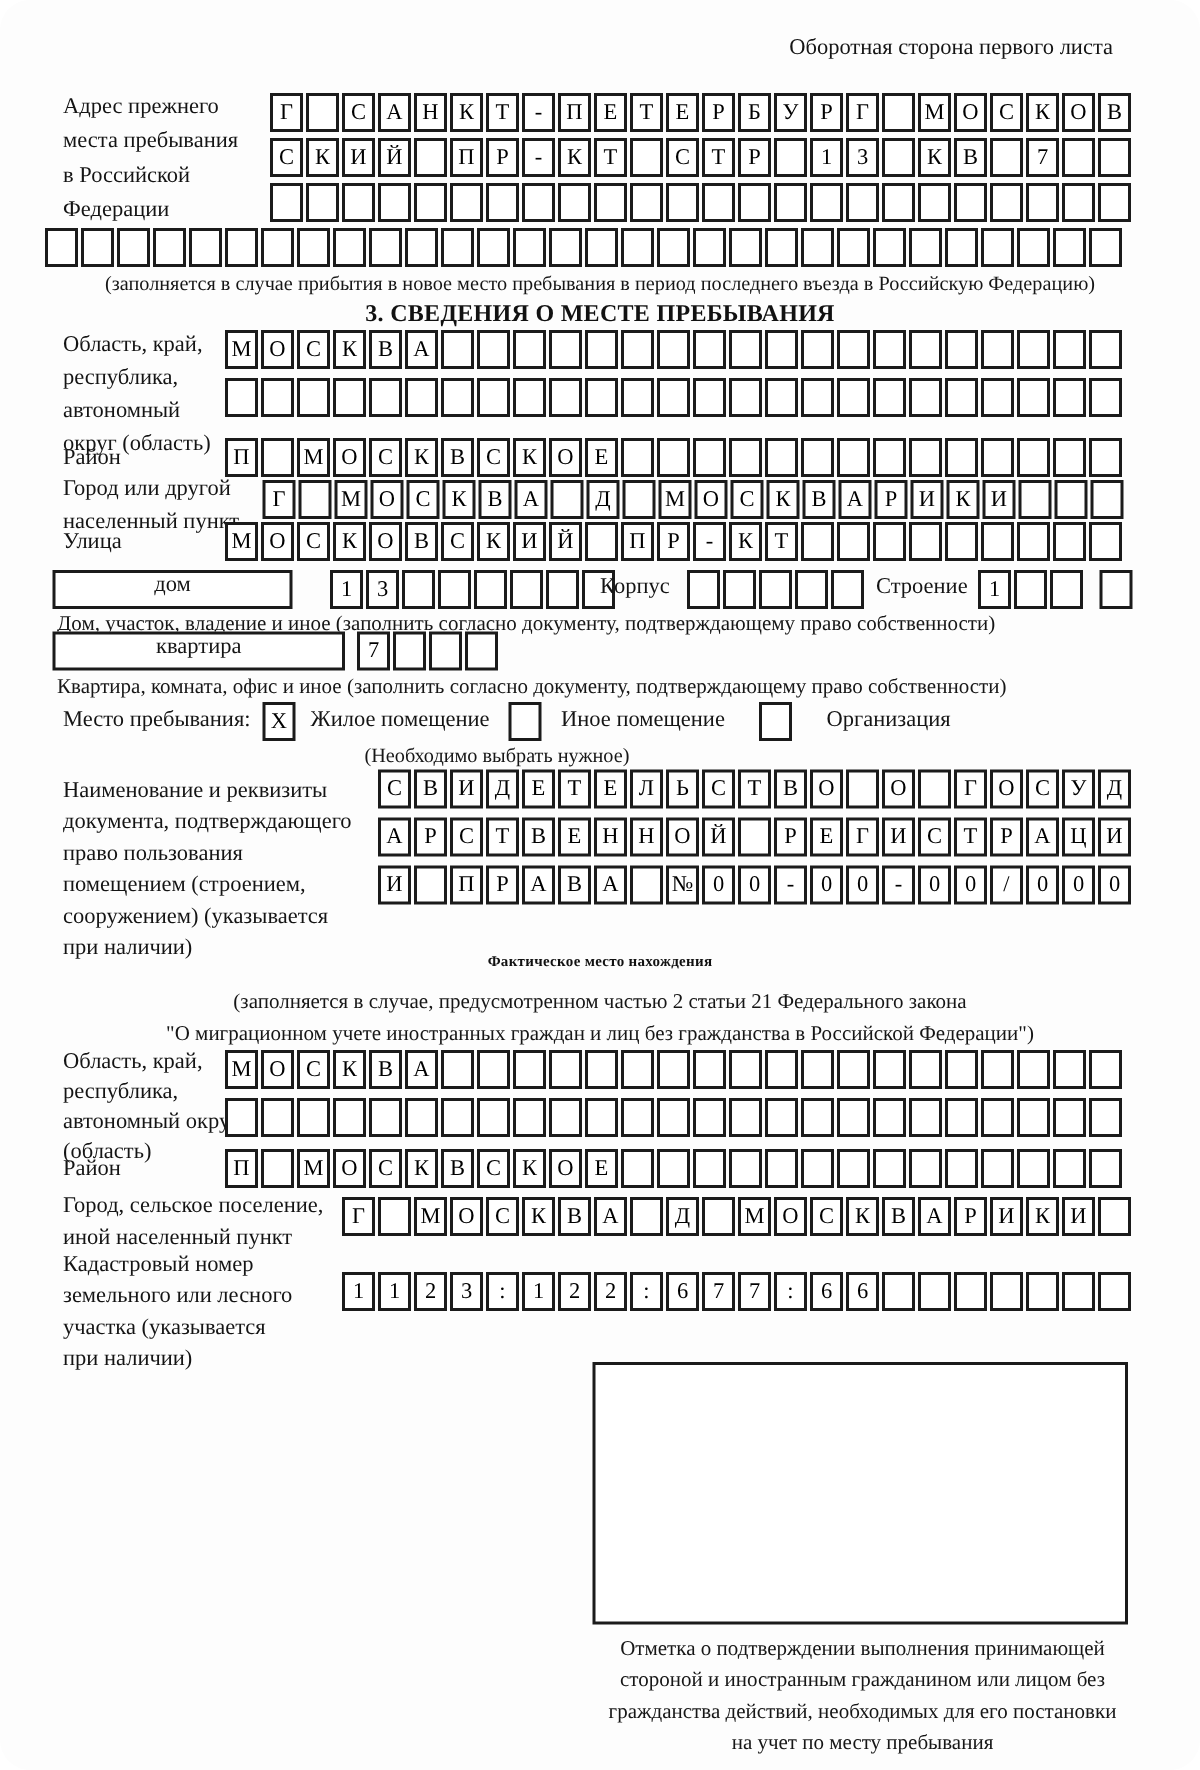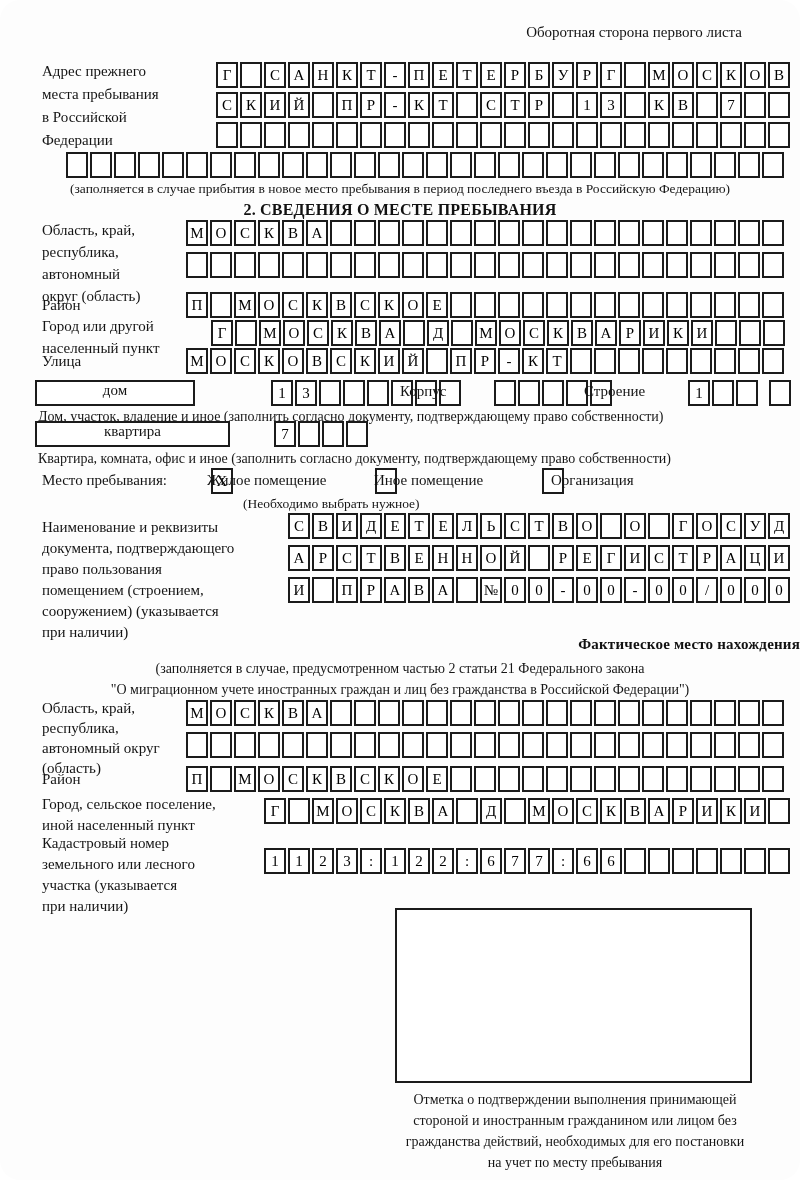--- a/index.html
+++ b/index.html
@@ -15,21 +15,21 @@
   .abs{position:absolute;}
   .lbl{font-size:15px;color:#141414;}
   .lh23 div{line-height:23px;}
   .lh22 div{line-height:22px;}
   .lh21 div{line-height:21px;font-family:Liberation Serif, serif;}
   .lh20 div{line-height:20px;}
   .note{font-size:13.5px;color:#161616;}
   .note14{font-size:14px;color:#161616;}
   .center{left:0;right:0;text-align:center;}
   .bold{font-weight:bold;}
-  .cellrow{white-space:nowrap;margin-left:36px;}
+  .cellrow{white-space:nowrap;}
   .cell{
     display:inline-block;box-sizing:border-box;
     width:22px;height:26px;margin-right:2px;
     border:2px solid #1b1b1b;background:#fff;
     text-align:center;font-size:15px;line-height:22px;
     font-family:"Liberation Serif",serif;color:#000;
     vertical-align:top;
   }
   .bigbox{
     box-sizing:border-box;height:26px;border:2px solid #1b1b1b;background:#fff;
@@ -55,21 +55,21 @@
       <div>Федерации</div>
     </div>
 
   <div class="abs cellrow" style="left:180px;top:62px;"><span class="cell">Г</span><span class="cell"></span><span class="cell">С</span><span class="cell">А</span><span class="cell">Н</span><span class="cell">К</span><span class="cell">Т</span><span class="cell">-</span><span class="cell">П</span><span class="cell">Е</span><span class="cell">Т</span><span class="cell">Е</span><span class="cell">Р</span><span class="cell">Б</span><span class="cell">У</span><span class="cell">Р</span><span class="cell">Г</span><span class="cell"></span><span class="cell">М</span><span class="cell">О</span><span class="cell">С</span><span class="cell">К</span><span class="cell">О</span><span class="cell">В</span></div>
   <div class="abs cellrow" style="left:180px;top:92px;"><span class="cell">С</span><span class="cell">К</span><span class="cell">И</span><span class="cell">Й</span><span class="cell"></span><span class="cell">П</span><span class="cell">Р</span><span class="cell">-</span><span class="cell">К</span><span class="cell">Т</span><span class="cell"></span><span class="cell">С</span><span class="cell">Т</span><span class="cell">Р</span><span class="cell"></span><span class="cell">1</span><span class="cell">3</span><span class="cell"></span><span class="cell">К</span><span class="cell">В</span><span class="cell"></span><span class="cell">7</span><span class="cell"></span><span class="cell"></span></div>
   <div class="abs cellrow" style="left:180px;top:122px;"><span class="cell"></span><span class="cell"></span><span class="cell"></span><span class="cell"></span><span class="cell"></span><span class="cell"></span><span class="cell"></span><span class="cell"></span><span class="cell"></span><span class="cell"></span><span class="cell"></span><span class="cell"></span><span class="cell"></span><span class="cell"></span><span class="cell"></span><span class="cell"></span><span class="cell"></span><span class="cell"></span><span class="cell"></span><span class="cell"></span><span class="cell"></span><span class="cell"></span><span class="cell"></span><span class="cell"></span></div>
   <div class="abs cellrow" style="left:30px;top:152px;"><span class="cell"></span><span class="cell"></span><span class="cell"></span><span class="cell"></span><span class="cell"></span><span class="cell"></span><span class="cell"></span><span class="cell"></span><span class="cell"></span><span class="cell"></span><span class="cell"></span><span class="cell"></span><span class="cell"></span><span class="cell"></span><span class="cell"></span><span class="cell"></span><span class="cell"></span><span class="cell"></span><span class="cell"></span><span class="cell"></span><span class="cell"></span><span class="cell"></span><span class="cell"></span><span class="cell"></span><span class="cell"></span><span class="cell"></span><span class="cell"></span><span class="cell"></span><span class="cell"></span><span class="cell"></span></div>
 
   <div class="abs note center" style="top:181px;">(заполняется в случае прибытия в новое место пребывания в период последнего въезда в Российскую Федерацию)</div>
 
-  <div class="abs hdr bold center" style="top:201px;">2. СВЕДЕНИЯ О МЕСТЕ ПРЕБЫВАНИЯ</div>
+  <div class="abs hdr bold center" style="top:201px;">3. СВЕДЕНИЯ О МЕСТЕ ПРЕБЫВАНИЯ</div>
 
   <div class="abs lbl lh22" style="left:42px;top:219px;width:110px;">
       <div>Область, край,</div>
       <div>республика,</div>
       <div>автономный</div>
       <div>округ (область)</div>
     </div>
   <div class="abs cellrow" style="left:150px;top:220px;"><span class="cell">М</span><span class="cell">О</span><span class="cell">С</span><span class="cell">К</span><span class="cell">В</span><span class="cell">А</span><span class="cell"></span><span class="cell"></span><span class="cell"></span><span class="cell"></span><span class="cell"></span><span class="cell"></span><span class="cell"></span><span class="cell"></span><span class="cell"></span><span class="cell"></span><span class="cell"></span><span class="cell"></span><span class="cell"></span><span class="cell"></span><span class="cell"></span><span class="cell"></span><span class="cell"></span><span class="cell"></span><span class="cell"></span></div>
   <div class="abs cellrow" style="left:150px;top:252px;"><span class="cell"></span><span class="cell"></span><span class="cell"></span><span class="cell"></span><span class="cell"></span><span class="cell"></span><span class="cell"></span><span class="cell"></span><span class="cell"></span><span class="cell"></span><span class="cell"></span><span class="cell"></span><span class="cell"></span><span class="cell"></span><span class="cell"></span><span class="cell"></span><span class="cell"></span><span class="cell"></span><span class="cell"></span><span class="cell"></span><span class="cell"></span><span class="cell"></span><span class="cell"></span><span class="cell"></span><span class="cell"></span></div>
 
@@ -81,21 +81,21 @@
       <div>населенный пункт</div>
     </div>
   <div class="abs cellrow" style="left:175px;top:320px;"><span class="cell">Г</span><span class="cell"></span><span class="cell">М</span><span class="cell">О</span><span class="cell">С</span><span class="cell">К</span><span class="cell">В</span><span class="cell">А</span><span class="cell"></span><span class="cell">Д</span><span class="cell"></span><span class="cell">М</span><span class="cell">О</span><span class="cell">С</span><span class="cell">К</span><span class="cell">В</span><span class="cell">А</span><span class="cell">Р</span><span class="cell">И</span><span class="cell">К</span><span class="cell">И</span><span class="cell"></span><span class="cell"></span><span class="cell"></span></div>
 
   <div class="abs lbl" style="left:42px;top:353px;">Улица</div>
   <div class="abs cellrow" style="left:150px;top:348px;"><span class="cell">М</span><span class="cell">О</span><span class="cell">С</span><span class="cell">К</span><span class="cell">О</span><span class="cell">В</span><span class="cell">С</span><span class="cell">К</span><span class="cell">И</span><span class="cell">Й</span><span class="cell"></span><span class="cell">П</span><span class="cell">Р</span><span class="cell">-</span><span class="cell">К</span><span class="cell">Т</span><span class="cell"></span><span class="cell"></span><span class="cell"></span><span class="cell"></span><span class="cell"></span><span class="cell"></span><span class="cell"></span><span class="cell"></span><span class="cell"></span></div>
 
   <div class="abs bigbox" style="left:35px;top:380px;width:160px;">
     <span>дом</span>
   </div>
-  <div class="abs cellrow" style="left:203px;top:380px;padding-left:32px;"><span class="cell">1</span><span class="cell">3</span><span class="cell"></span><span class="cell"></span><span class="cell"></span><span class="cell"></span><span class="cell"></span><span class="cell"></span></div>
+  <div class="abs cellrow" style="left:188px;top:380px;padding-left:32px;"><span class="cell">1</span><span class="cell">3</span><span class="cell"></span><span class="cell"></span><span class="cell"></span><span class="cell"></span><span class="cell"></span><span class="cell"></span></div>
   <div class="abs lbl" style="left:400px;top:383px;">Корпус</div>
   <div class="abs cellrow" style="left:458px;top:380px;"><span class="cell"></span><span class="cell"></span><span class="cell"></span><span class="cell"></span><span class="cell"></span></div>
   <div class="abs lbl" style="left:584px;top:383px;">Строение</div>
   <div class="abs cellrow" style="left:652px;top:380px;"><span class="cell">1</span><span class="cell"></span><span class="cell"></span></div>
   <div class="abs cellrow" style="left:733px;top:380px;"><span class="cell"></span></div>
 
   <div class="abs note14" style="left:38px;top:409px;">Дом, участок, владение и иное (заполнить согласно документу, подтверждающему право собственности)</div>
 
   <div class="abs bigbox" style="left:35px;top:421px;width:195px;">
     <span>квартира</span>
@@ -118,21 +118,21 @@
       <div>документа, подтверждающего</div>
       <div>право пользования</div>
       <div>помещением (строением,</div>
       <div>сооружением) (указывается</div>
       <div>при наличии)</div>
     </div>
   <div class="abs cellrow" style="left:252px;top:513px;"><span class="cell">С</span><span class="cell">В</span><span class="cell">И</span><span class="cell">Д</span><span class="cell">Е</span><span class="cell">Т</span><span class="cell">Е</span><span class="cell">Л</span><span class="cell">Ь</span><span class="cell">С</span><span class="cell">Т</span><span class="cell">В</span><span class="cell">О</span><span class="cell"></span><span class="cell">О</span><span class="cell"></span><span class="cell">Г</span><span class="cell">О</span><span class="cell">С</span><span class="cell">У</span><span class="cell">Д</span></div>
   <div class="abs cellrow" style="left:252px;top:545px;"><span class="cell">А</span><span class="cell">Р</span><span class="cell">С</span><span class="cell">Т</span><span class="cell">В</span><span class="cell">Е</span><span class="cell">Н</span><span class="cell">Н</span><span class="cell">О</span><span class="cell">Й</span><span class="cell"></span><span class="cell">Р</span><span class="cell">Е</span><span class="cell">Г</span><span class="cell">И</span><span class="cell">С</span><span class="cell">Т</span><span class="cell">Р</span><span class="cell">А</span><span class="cell">Ц</span><span class="cell">И</span></div>
   <div class="abs cellrow" style="left:252px;top:577px;"><span class="cell">И</span><span class="cell"></span><span class="cell">П</span><span class="cell">Р</span><span class="cell">А</span><span class="cell">В</span><span class="cell">А</span><span class="cell"></span><span class="cell">№</span><span class="cell">0</span><span class="cell">0</span><span class="cell">-</span><span class="cell">0</span><span class="cell">0</span><span class="cell">-</span><span class="cell">0</span><span class="cell">0</span><span class="cell">/</span><span class="cell">0</span><span class="cell">0</span><span class="cell">0</span></div>
 
-  <div class="abs hdr bold center" style="top:636px;font-size:15px;text-align:right;">Фактическое место нахождения</div>
+  <div class="abs hdr bold center" style="top:636px;font-size:10px;">Фактическое место нахождения</div>
   <div class="abs note14 center lh21" style="top:658px;">
       <div>(заполняется в случае, предусмотренном частью 2 статьи 21 Федерального закона</div>
       <div>"О миграционном учете иностранных граждан и лиц без гражданства в Российской Федерации")</div>
     </div>
 
   <div class="abs lbl lh20" style="left:42px;top:698px;width:135px;">
       <div>Область, край,</div>
       <div>республика,</div>
       <div>автономный округ</div>
       <div>(область)</div>

